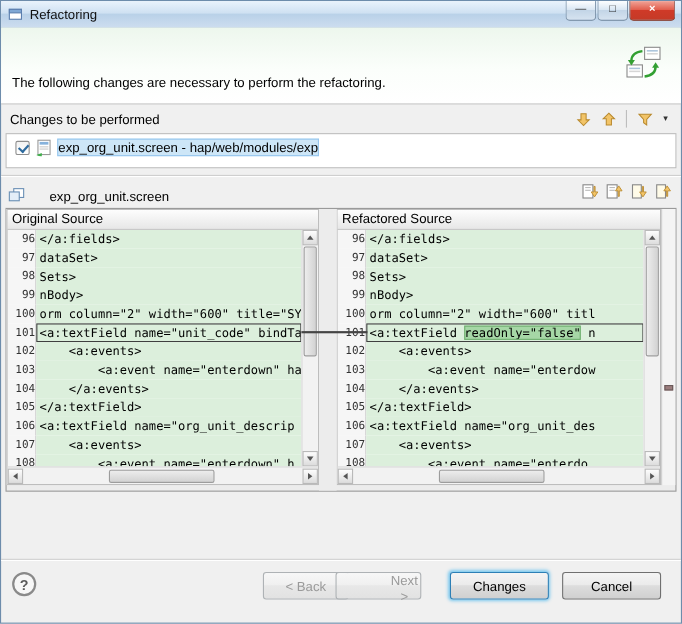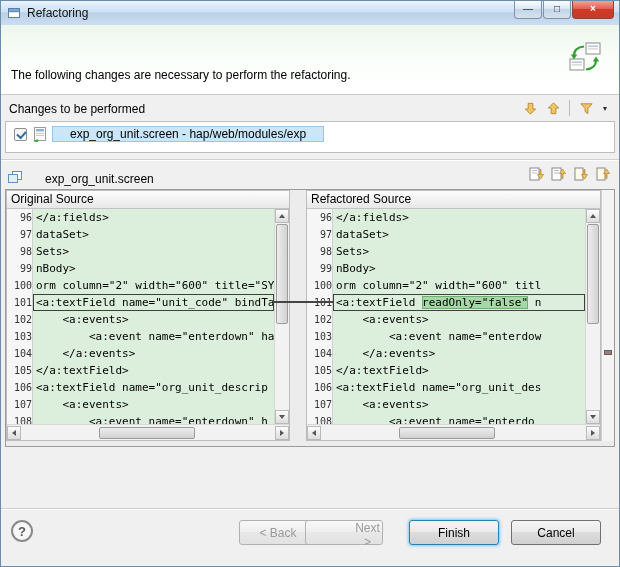--- a/index.html
+++ b/index.html
@@ -32,21 +32,21 @@
   .tb-sep{width:1px;height:16px;background:#bdbdbd;margin:0 3px;}
   .caret{font-size:7px;color:#333;padding:0 2px;}
 
   .changes-list{position:absolute;left:4px;top:120px;right:4px;height:32px;background:#fff;border:1px solid #bdbdbd;}
   .change-item{display:flex;align-items:center;height:20px;padding-left:8px;margin-top:2px;}
   .checkbox{width:13px;height:13px;border:1px solid #8e8e8e;border-radius:2px;
     background:linear-gradient(#f2f2f2,#ffffff);position:relative;flex:0 0 auto;}
   .checkbox::after{content:"";position:absolute;left:2px;top:2px;width:7px;height:4px;
     border-left:2px solid #2f6b9e;border-bottom:2px solid #2f6b9e;transform:rotate(-48deg);}
   .file-icon{margin-left:5px;flex:0 0 auto;display:flex;}
-  .item-label{margin-left:4px;background:#cde6f7;border:1px solid #96c6ee;padding:0 17px;white-space:nowrap;}
+  .item-label{margin-left:4px;background:#cde6f7;border:1px solid #96c6ee;padding:0 0;white-space:nowrap;}
 
   .section-sep{position:absolute;left:0;right:0;top:158px;height:2px;border-top:1px solid #cfcfcf;border-bottom:1px solid #ffffff;}
 
   
   .compare-header{position:absolute;left:6px;top:163px;right:6px;height:22px;display:flex;align-items:flex-end;gap:16px;}
   .compare-title{margin-left:6px;}
   .compare-tools{position:absolute;right:0;top:0;display:flex;align-items:center;gap:2px;}
 
   
   .compare-box{position:absolute;left:4px;top:188px;width:610px;height:258px;border:1px solid #9a9a9a;background:#ececec;display:flex;}
@@ -401,16 +401,16 @@
       <div class="ruler-marker"></div>
     </div>
   </div>
 
   <div class="footer-sep"></div>
   <div class="help-btn">
       <span>?</span>
     </div>
   <button class="btn back disabled">&lt; Back</button>
   <button class="btn next disabled">Next &gt;</button>
-  <button class="btn finish">Finish</button>
+  <button class="btn finish">Changes</button>
   <button class="btn cancel">Cancel</button>
 
 </div>
 
 </body></html>

